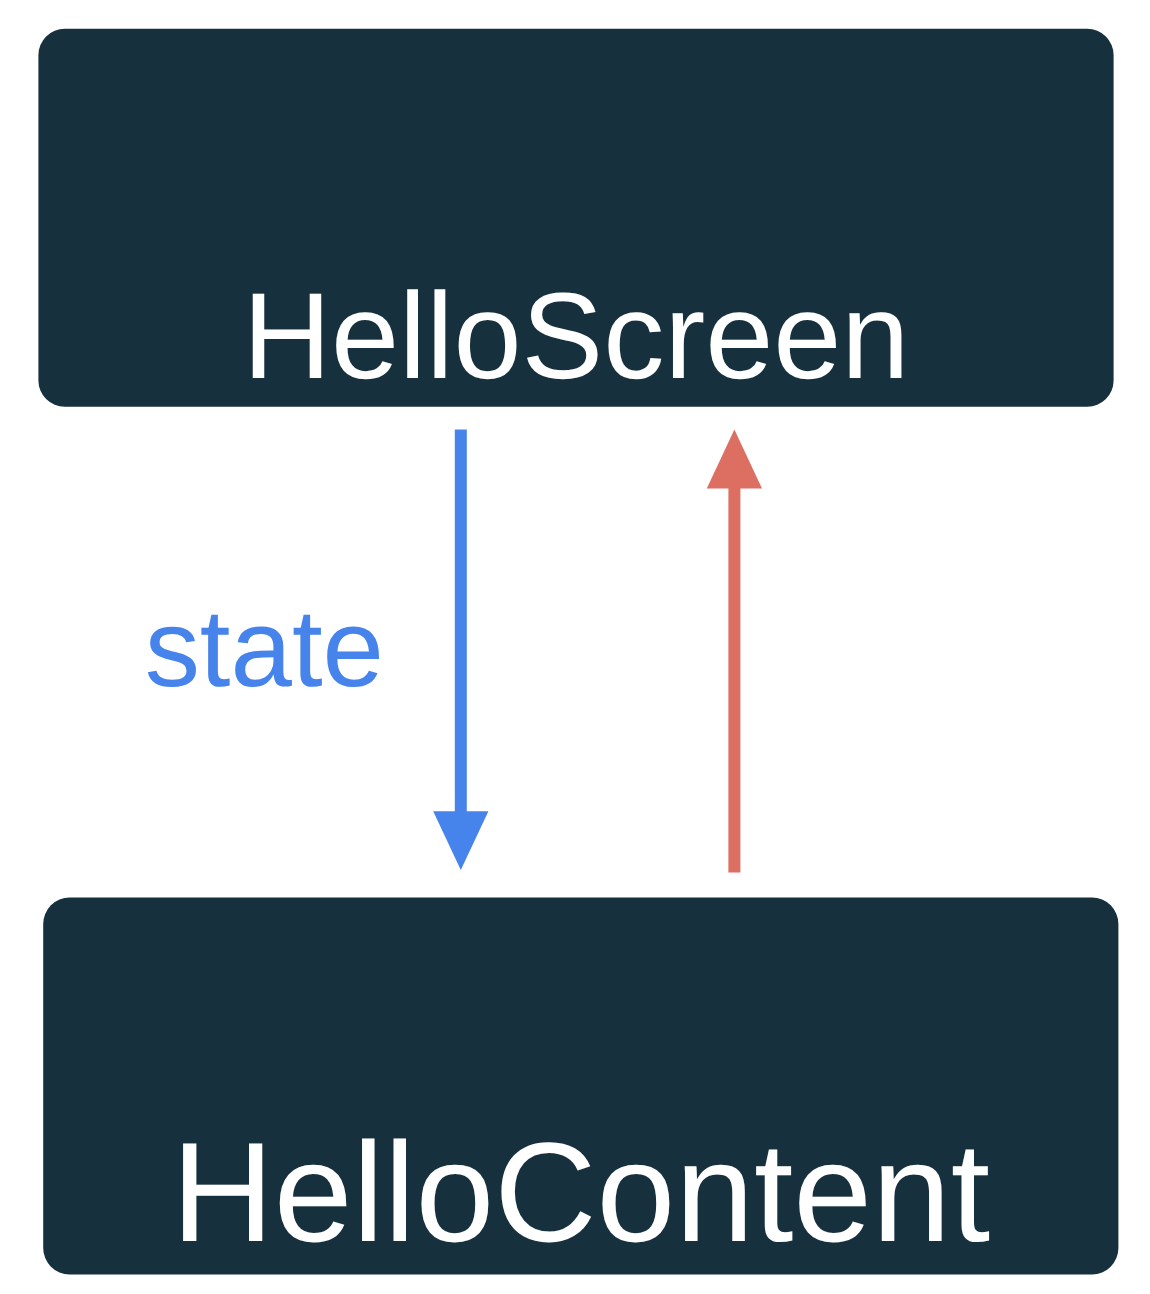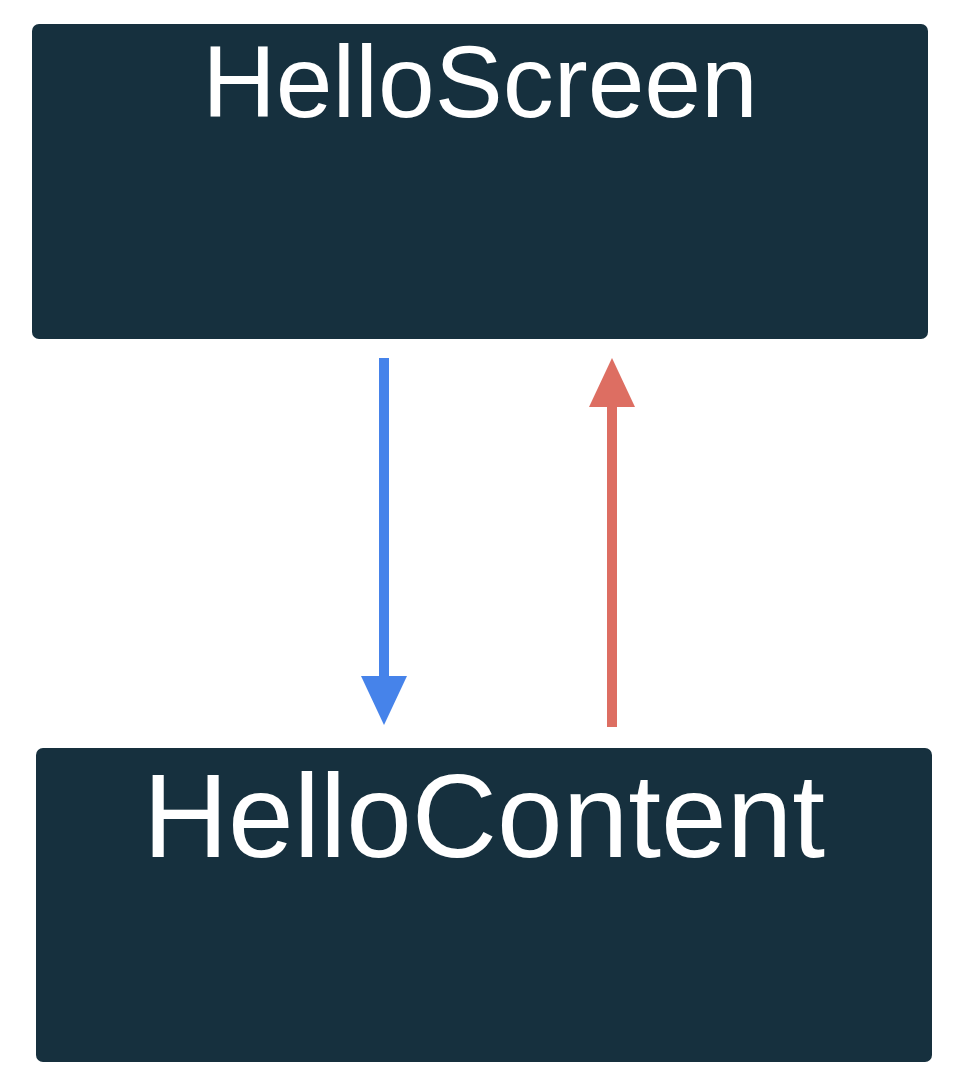--- a/index.html
+++ b/index.html
@@ -17,23 +17,23 @@
     overflow: hidden;
   }
   .stage {
     position: relative;
     width: 958px; height: 1078px;
     background: var(--background);
   }
   .node-box {
     position: absolute;
     background: var(--box-bg);
-    border-radius: 7px;
+    border-radius: 22px;
     display: flex;
-    align-items: flex-start;
+    align-items: flex-end;
     justify-content: center;
     color: var(--box-text);
   }
   .node-box.top {
     left: 32px; top: 24px;
     width: 896px; height: 315px;
   }
   .node-box.bottom {
     left: 36px; top: 748px;
     width: 896px; height: 314px;
@@ -84,19 +84,20 @@
   <svg class="arrow-svg state" width="52" height="375" viewBox="0 0 52 375" aria-hidden="true">
     <line x1="26" y1="4" x2="26" y2="328" stroke="var(--state-blue)" stroke-width="10"></line>
     <polygon points="26,371 3,322 49,322" fill="var(--state-blue)"></polygon>
   </svg>
 
   <svg class="arrow-svg event" width="52" height="378" viewBox="0 0 52 378" aria-hidden="true">
     <polygon points="26,4 3,53 49,53" fill="var(--event-red)"></polygon>
     <line x1="26" y1="46" x2="26" y2="373" stroke="var(--event-red)" stroke-width="10"></line>
   </svg>
 
+  <span class="edge-label state">state</span>
 
 
   <div class="node-box bottom">
     <span class="node-label-bottom">HelloContent</span>
   </div>
 
 </div>
 
 </body></html>

